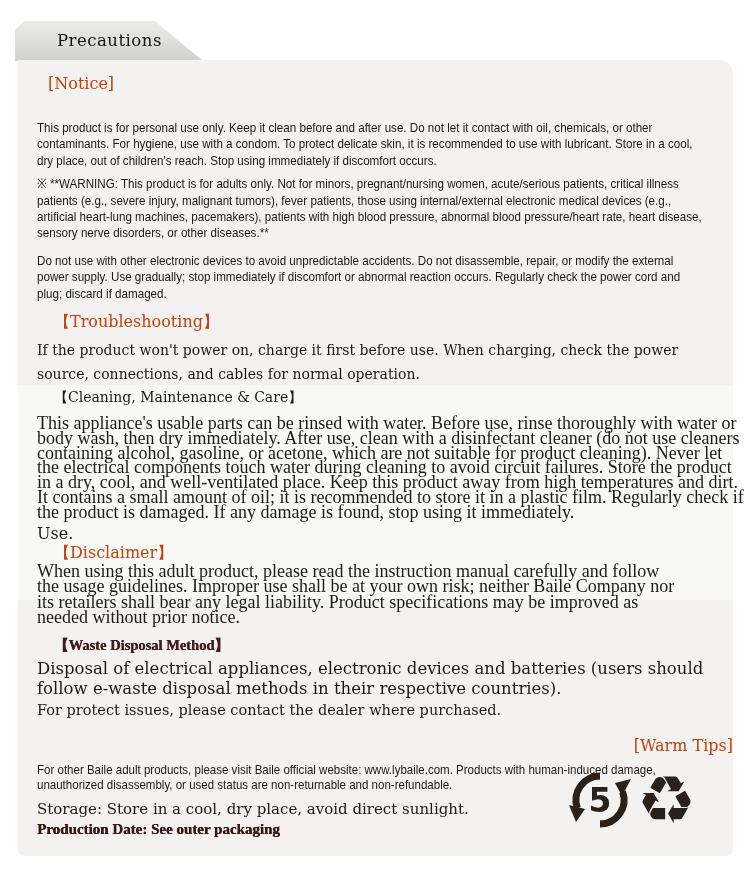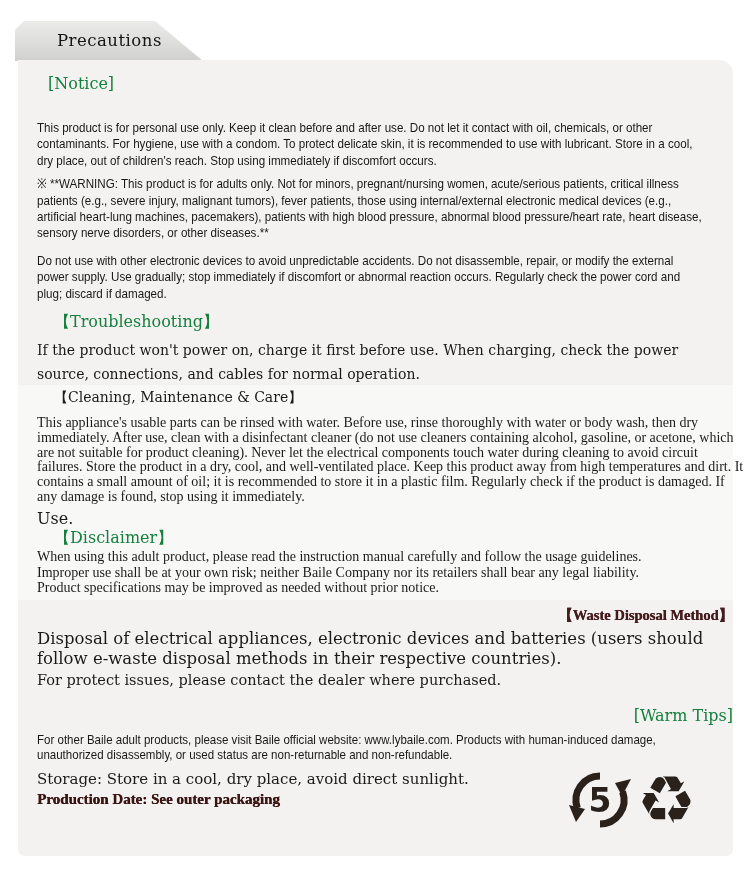--- a/index.html
+++ b/index.html
@@ -13,30 +13,30 @@
   .tab span { display: block; padding-left: 42px; line-height: 40px;
               font-size: 16.5px; color: #141414; letter-spacing: 0.5px; }
 
   .panel { position: absolute; left: 18px; top: 60px; width: 715px; height: 796px;
            background: #f3f2f0; border-radius: 0 14px 7px 7px; }
   .band { position: absolute; left: 0; top: 325px; width: 715px; height: 215px;
           background: rgba(255,255,255,0.45); pointer-events: none; }
   .content { position: absolute; left: 0; top: 0; width: 715px; height: 796px;
              padding: 14px 0 0 19px; }
 
-  .h-lg   { font-size: 16px; color: #15803d; }
+  .h-lg   { font-size: 16px; color: #c2410c; }
   .h-md   { font-size: 14px; color: #1b1b1a; }
   .indent11 { margin-left: 11px; }
   .indent18 { margin-left: 17px; }
   .indent9  { margin-left: 9px; }
 
   .sans-p { font-family: "Liberation Sans", sans-serif; font-size: 13.5px; line-height: 16.4px;
             width: 780px; transform: scaleX(0.86); transform-origin: 0 0; color: #181816; }
   .serif-lg { font-size: 15.5px; line-height: 19.5px; color: #1a1a19; }
-  .serif-md { font-family: "Liberation Serif", serif; font-size: 14px; line-height: 14.8px;
+  .serif-md { font-family: "Liberation Serif", serif; font-size: 18px; line-height: 14.8px;
               color: #1b1b1a; }
   .serif-sm { font-size: 14.5px; color: #1c1c1b; }
   .sans-sm  { font-family: "Liberation Sans", sans-serif; font-size: 12.8px; line-height: 14.8px;
               width: 740px; transform: scaleX(0.9); transform-origin: 0 0; color: #181816; }
 
   .maroon-h { font-family: "Liberation Serif", serif; font-weight: bold; font-size: 14.5px;
               color: #451c1c; text-shadow: 0.4px 0 0 #451c1c; }
   .maroon-line { font-family: "Liberation Serif", serif; font-weight: bold; font-size: 15px;
                  color: #3a1511; text-shadow: 0.4px 0 0 #3a1511; }
 
@@ -44,21 +44,21 @@
   .m-p1          { margin-top: 27px; }
   .m-p2          { margin-top: 7px; }
   .m-p3          { margin-top: 11px; }
   .m-ts-h        { margin-top: 10px; }
   .m-ts-b        { margin-top: 5px; width: 660px; font-size: 14px; line-height: 24px; }
   .m-clean-h     { margin-top: 3px; }
   .m-clean-b     { margin-top: 9px; width: 708px; }
   .m-use         { margin-top: 4px; font-size: 16px; }
   .m-disc-h      { margin-top: 0px; }
   .m-disc-b      { width: 648px; line-height: 15.2px; }
-  .m-waste-h     { margin-top: 11px; text-align: right; }
+  .m-waste-h     { margin-top: 11px; }
   .m-waste-b     { margin-top: 4px; width: 682px; font-size: 16.5px; line-height: 20px; }
   .m-after-h     { margin-top: 2px; }
   .m-after-b     { margin-top: 3px; font-size: 14.5px; }
   .m-warm-h      { margin-top: 18px; text-align: right; }
   .m-warm-b      { margin-top: 8px; }
   .m-storage     { margin-top: 7px; font-size: 15px; }
   .m-prod        { margin-top: 2px; }
 
   .icons { position: absolute; left: 550px; top: 707px; display: flex; align-items: center;
            gap: 5px; color: #2a211b; }

